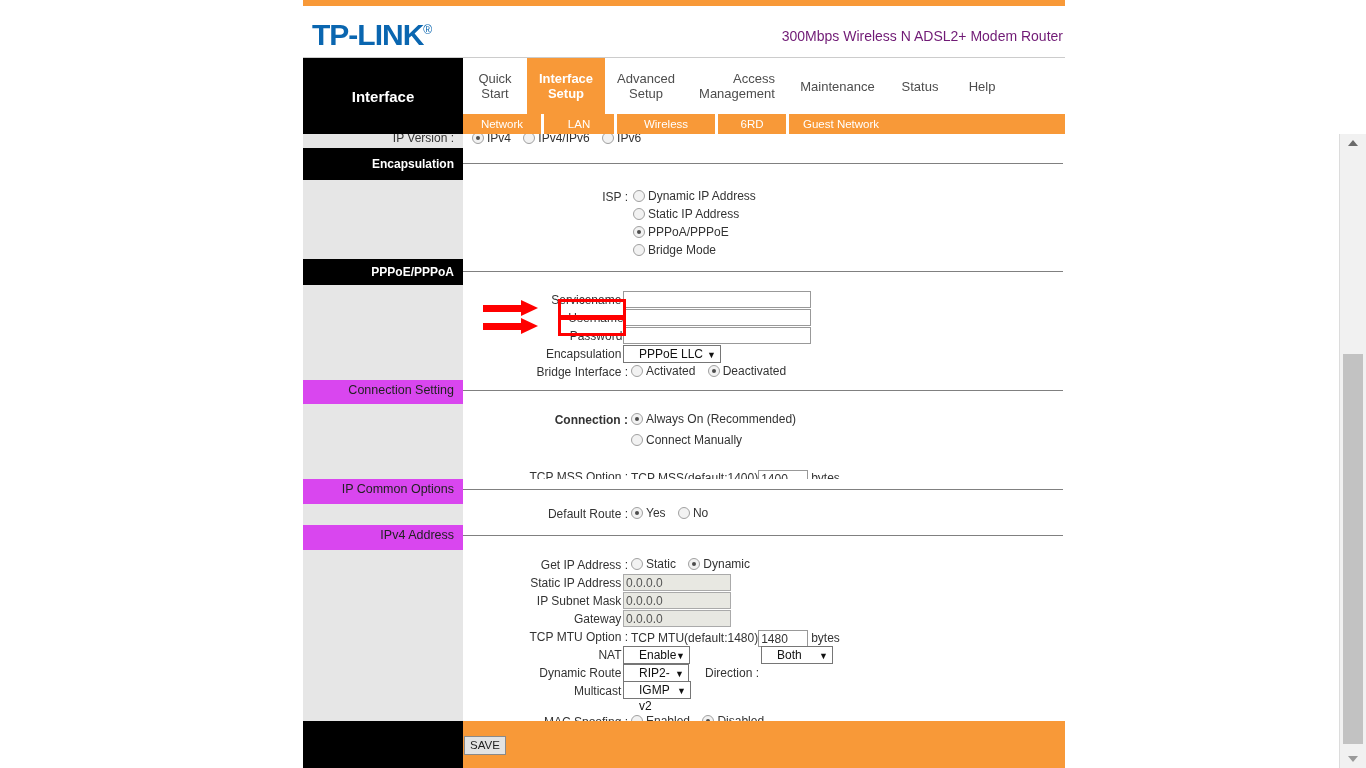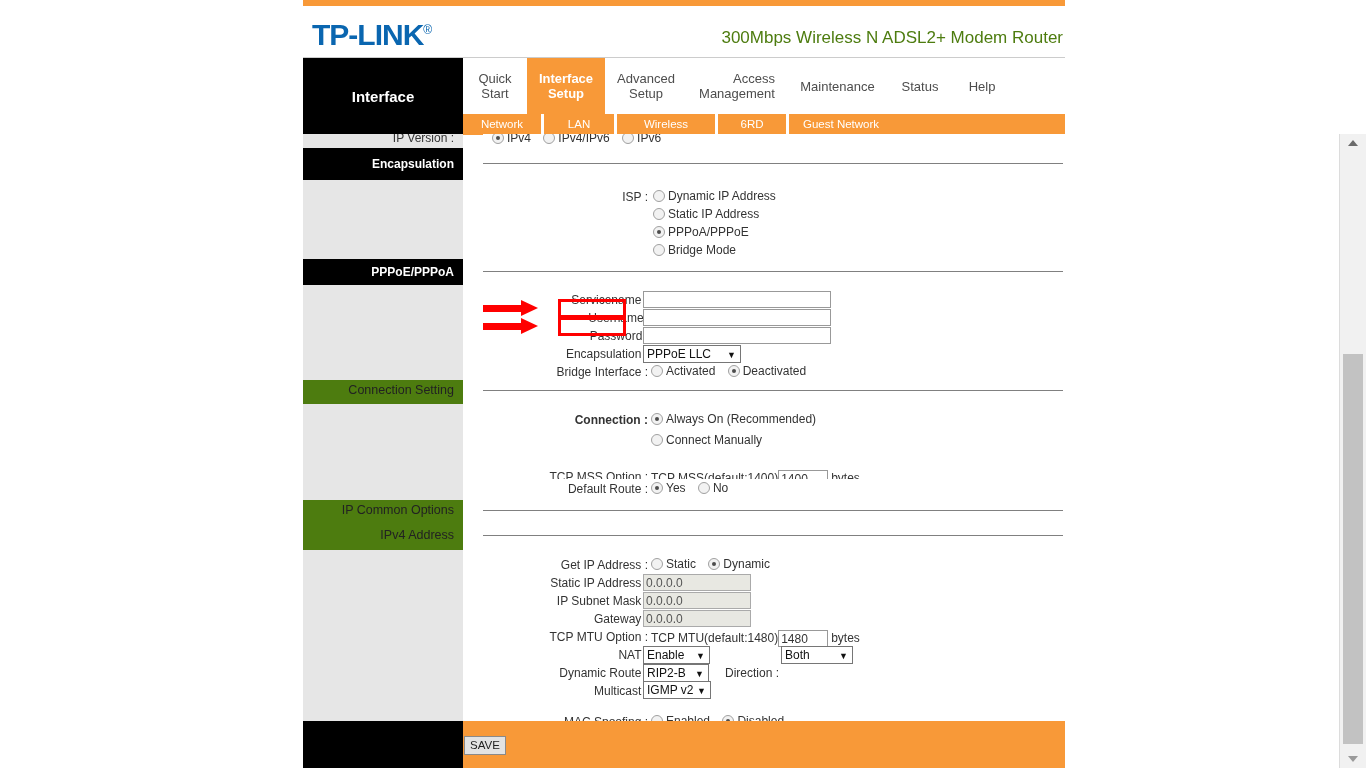--- a/index.html
+++ b/index.html
@@ -11,62 +11,62 @@
   .page{position:relative;width:1366px;height:768px;}
 
   
   .router{position:absolute;left:303px;top:0;width:762px;height:768px;background:#ffffff;}
 
   .topbar{height:6px;background:#f89938;}
 
   .brandbar{height:51px;position:relative;background:#fff;border-bottom:1px solid #cccccc;}
   .logo{position:absolute;left:9px;top:12px;font-size:30px;font-weight:bold;color:#0a66b0;letter-spacing:-1px;}
   .logo .reg{font-size:12px;vertical-align:super;font-weight:normal;}
-  .model{position:absolute;right:2px;top:22px;font-size:17px;color:#4d7c0f;}
+  .model{position:absolute;right:2px;top:22px;font-size:14px;color:#701a75;}
 
   
   .navwrap{position:relative;height:77px;}
   .navleft{position:absolute;left:0;top:0;width:160px;height:77px;background:#000;}
   .navleft span{position:absolute;left:0;right:0;top:30px;text-align:center;color:#fff;font-size:15px;font-weight:bold;}
   .navmain{position:absolute;left:160px;top:0;right:0;height:56px;background:#ffffff;}
   .tabs{display:flex;height:56px;align-items:center;}
   .tab{font-size:13px;color:#4d4d4d;text-align:center;line-height:15px;padding:0 10px;height:56px;
        display:flex;align-items:center;justify-content:center;box-sizing:border-box;white-space:pre-line;}
   .tab.active{background:#f89938;color:#fff;font-weight:bold;}
   .subbar{position:absolute;left:160px;top:56px;right:0;height:21px;background:#f89938;display:flex;align-items:center;}
   .subtab{font-size:11.5px;color:#ffffff;text-align:center;height:21px;line-height:21px;box-sizing:border-box;}
   .subdiv{width:3px;height:21px;background:#ffffff;}
 
   
   .content{position:absolute;left:0;top:134px;width:762px;bottom:0;}
 
-  .row{display:flex;width:762px;gap:20px;}
+  .row{display:flex;width:762px;}
   .lab{width:160px;flex:0 0 160px;box-sizing:border-box;text-align:right;padding-right:9px;}
   .fld{flex:1;box-sizing:border-box;position:relative;}
 
   .sec-black{background:#000;color:#fff;font-size:12px;font-weight:bold;}
-  .sec-gray{background:#4d7c0f;color:#222;font-size:12.5px;}
+  .sec-gray{background:#d946ef;color:#222;font-size:12.5px;}
   .panel{background:#e6e6e6;}
   .fldwhite{background:#ffffff;}
 
   .hr{height:1px;background:#808080;margin-top:10px;margin-right:2px;}
 
   .frm{font-size:12px;color:#333;}
   .lbl{font-size:12px;color:#333;text-align:right;}
   .radio{display:inline-block;width:12px;height:12px;border-radius:50%;border:1px solid #a0a0a0;
          background:#f2f2f2;vertical-align:-2px;box-sizing:border-box;position:relative;margin-right:3px;}
   .radio.on::after{content:"";position:absolute;left:3px;top:3px;width:4px;height:4px;border-radius:50%;background:#4d4d4d;}
   .rlabel{font-size:12px;color:#333;margin-right:9px;}
 
   input.t{font-family:"Liberation Sans",sans-serif;font-size:12px;color:#333;
     border:1px solid #999;background:#fff;height:17px;box-sizing:border-box;padding:0 2px;vertical-align:middle;}
   input.t.dis{background:#e8e8e2;color:#555;border:1px solid #aaa;}
 
   .sel{display:inline-block;border:1px solid #767676;background:#fff;height:18px;line-height:16px;
-       font-size:12px;color:#111;box-sizing:border-box;padding:0 3px;position:relative;vertical-align:middle;}
+       font-size:12px;color:#111;box-sizing:border-box;padding:0 15px;position:relative;vertical-align:middle;}
   .sel .arw{position:absolute;right:4px;top:0;font-size:9px;line-height:18px;color:#111;}
 
   
   .footer{position:absolute;left:0;bottom:0;width:762px;height:47px;}
   .footer .fl{position:absolute;left:0;top:0;width:160px;height:47px;background:#000;}
   .footer .fr{position:absolute;left:160px;top:0;right:0;height:47px;background:#f89938;}
   .savebtn{position:absolute;left:161px;top:15px;width:42px;height:19px;background:#e3e3e3;
      border:1px solid #8a8a8a;font-size:11.5px;color:#222;font-family:"Liberation Sans",sans-serif;
      line-height:17px;text-align:center;box-sizing:border-box;}
 
@@ -223,42 +223,42 @@
             <div style="height:21px;"><span class="radio on"></span><span class="rlabel">Always On (Recommended)</span></div>
             <div style="height:20px;"><span class="radio"></span><span class="rlabel">Connect Manually</span></div>
           </div>
           <div style="position:absolute;left:2px;top:66px;width:163px;text-align:right;" class="lbl">TCP MSS Option :</div>
           <div style="position:absolute;left:168px;top:66px;" class="frm">
             <span class="rlabel" style="margin-right:0;">TCP MSS(default:1400)</span><input class="t" style="width: 50px;" value="1400"><span class="rlabel" style="margin-left:3px;">bytes</span>
           </div>
         </div>
       </div>
 
+      <div class="row" style="height:25px;">
+        <div class="lab sec-gray" style="line-height:20px;">
+          <span>IP Common Options</span>
+        </div>
+        <div class="fld fldwhite">
+            <div class="hr" style="margin-top:10px;"></div>
+          </div>
+      </div>
+
       <div class="row" style="height:21px;">
         <div class="lab panel"></div>
         <div class="fld fldwhite">
           <div style="position:absolute;left:2px;top:3px;width:163px;text-align:right;" class="lbl">Default Route :</div>
           <div style="position:absolute;left:168px;top:2px;" class="frm">
             <span class="radio on"></span><span class="rlabel">Yes</span>
             <span class="radio"></span><span class="rlabel">No</span>
           </div>
         </div>
       </div>
 
       <div class="row" style="height:25px;">
         <div class="lab sec-gray" style="line-height:20px;">
-          <span>IP Common Options</span>
-        </div>
-        <div class="fld fldwhite">
-            <div class="hr" style="margin-top:10px;"></div>
-          </div>
-      </div>
-
-      <div class="row" style="height:25px;">
-        <div class="lab sec-gray" style="line-height:20px;">
           <span>IPv4 Address</span>
         </div>
         <div class="fld fldwhite">
             <div class="hr" style="margin-top:10px;"></div>
           </div>
       </div>
 
       <div class="row" style="height:199px;">
         <div class="lab panel"></div>
         <div class="fld fldwhite">

